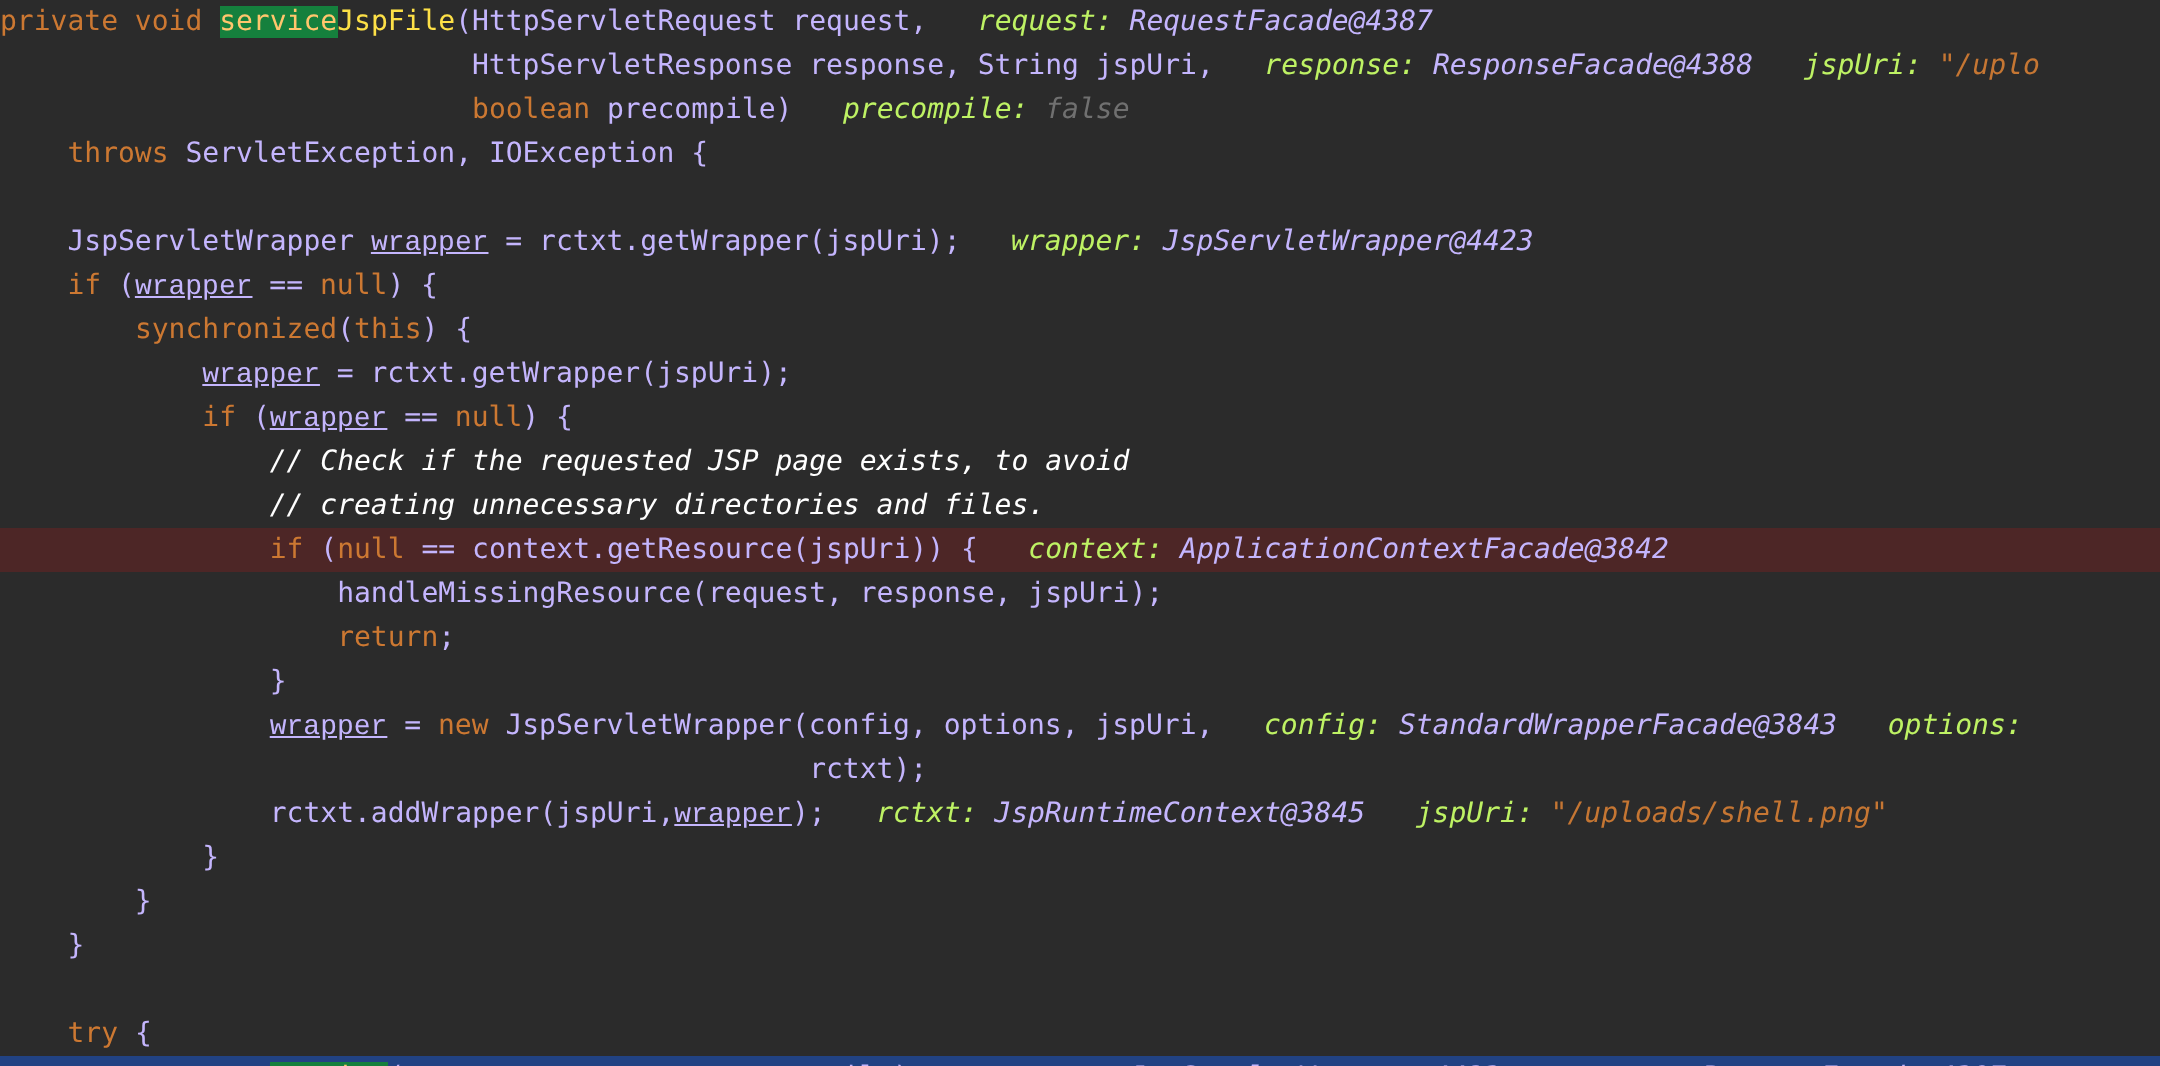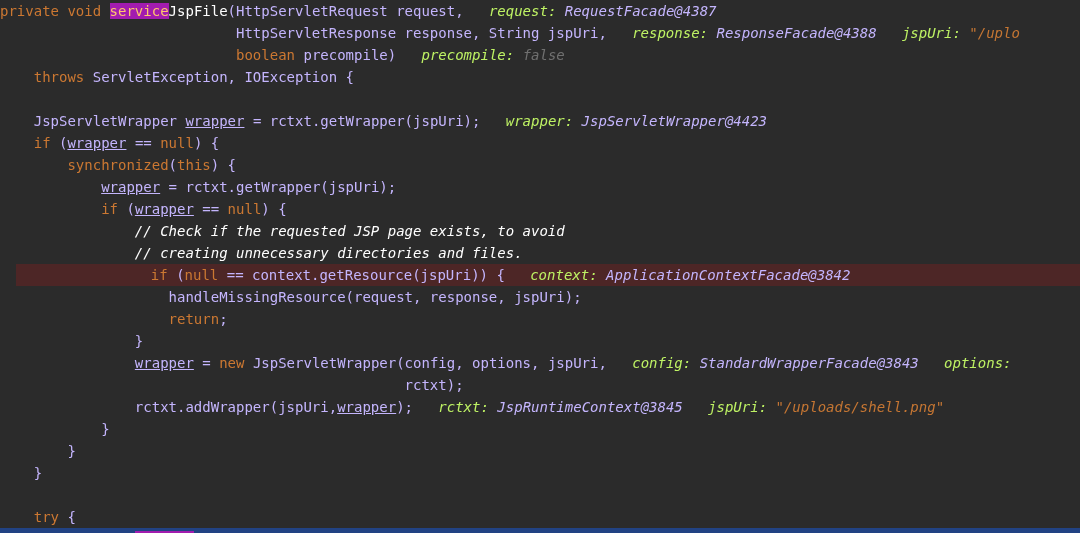--- a/index.html
+++ b/index.html
@@ -23,36 +23,35 @@
     white-space: pre;
   }
   .line {
     display: block;
     padding: 0;
     margin: 0;
     height: 22px;
   }
   .line-bg-red {
     background: #4d2626;
-    margin-left: 16px;
   }
   .line-bg-blue {
     background: #214283;
   }
   .kw    { color: #cc7832; }     
   .fg    { color: #c4b5fd; }
   .comment   { color: #ffffff; font-style: italic; }
   .hint      { color: #707070; font-style: italic; }
   .hintlabel { color: #bef264; font-style: italic; }
   .hintval   { color: #c4b5fd; font-style: italic; }
   .hintstr   { color: #c57633; font-style: italic; }
   .hintstr2  { color: #c57633; font-style: italic; }
-  .method    { color: #ffffff; }   
+  .method    { color: #fde047; }   
   .method-hl {
     color: #ffc66d;
-    background: #a21caf;
+    background: #15803d;
   }
-  .underline { text-decoration: underline; }
+  .underline { text-decoration: underline; font-family: Liberation Mono, monospace; }
 </style>
 </head>
 <body>
 
 <div class="editor" id="editor"><div class="line"><span class="kw">private void </span><span class="method-hl">service</span><span class="method">JspFile</span><span class="fg">(HttpServletRequest request,   </span><span class="hintlabel">request: </span><span class="hintval">RequestFacade@4387</span></div><div class="line"><span class="fg">                            HttpServletResponse response, String jspUri,   </span><span class="hintlabel">response: </span><span class="hintval">ResponseFacade@4388</span><span class="hintlabel">   jspUri: </span><span class="hintstr">"/uplo</span></div><div class="line"><span class="fg">                            </span><span class="kw">boolean</span><span class="fg"> precompile)   </span><span class="hintlabel">precompile: </span><span class="hint">false</span></div><div class="line"><span class="fg">    </span><span class="kw">throws</span><span class="fg"> ServletException, IOException {</span></div><div class="line"><span class="fg"> </span></div><div class="line"><span class="fg">    JspServletWrapper </span><span class="fg underline">wrapper</span><span class="fg"> = rctxt.getWrapper(jspUri);   </span><span class="hintlabel">wrapper: </span><span class="hintval">JspServletWrapper@4423</span></div><div class="line"><span class="fg">    </span><span class="kw">if</span><span class="fg"> (</span><span class="fg underline">wrapper</span><span class="fg"> == </span><span class="kw">null</span><span class="fg">) {</span></div><div class="line"><span class="fg">        </span><span class="kw">synchronized</span><span class="fg">(</span><span class="kw">this</span><span class="fg">) {</span></div><div class="line"><span class="fg">            </span><span class="fg underline">wrapper</span><span class="fg"> = rctxt.getWrapper(jspUri);</span></div><div class="line"><span class="fg">            </span><span class="kw">if</span><span class="fg"> (</span><span class="fg underline">wrapper</span><span class="fg"> == </span><span class="kw">null</span><span class="fg">) {</span></div><div class="line"><span class="fg">                </span><span class="comment">// Check if the requested JSP page exists, to avoid</span></div><div class="line"><span class="fg">                </span><span class="comment">// creating unnecessary directories and files.</span></div><div class="line line-bg-red"><span class="fg">                </span><span class="kw">if</span><span class="fg"> (</span><span class="kw">null</span><span class="fg"> == context.getResource(jspUri)) {   </span><span class="hintlabel">context: </span><span class="hintval">ApplicationContextFacade@3842</span></div><div class="line"><span class="fg">                    handleMissingResource(request, response, jspUri);</span></div><div class="line"><span class="fg">                    </span><span class="kw">return</span><span class="fg">;</span></div><div class="line"><span class="fg">                }</span></div><div class="line"><span class="fg">                </span><span class="fg underline">wrapper</span><span class="fg"> = </span><span class="kw">new</span><span class="fg"> JspServletWrapper(config, options, jspUri,   </span><span class="hintlabel">config: </span><span class="hintval">StandardWrapperFacade@3843</span><span class="hintlabel">   options:</span></div><div class="line"><span class="fg">                                                rctxt);</span></div><div class="line"><span class="fg">                rctxt.addWrapper(jspUri,</span><span class="fg underline">wrapper</span><span class="fg">);   </span><span class="hintlabel">rctxt: </span><span class="hintval">JspRuntimeContext@3845</span><span class="hintlabel">   jspUri: </span><span class="hintstr2">"/uploads/shell.png"</span></div><div class="line"><span class="fg">            }</span></div><div class="line"><span class="fg">        }</span></div><div class="line"><span class="fg">    }</span></div><div class="line"><span class="fg"> </span></div><div class="line"><span class="fg">    </span><span class="kw">try</span><span class="fg"> {</span></div><div class="line line-bg-blue"><span class="fg">        </span><span class="fg underline">wrapper</span><span class="fg">.</span><span class="method-hl">service</span><span class="fg">(request, response, precompile);   </span><span class="hintlabel">wrapper: </span><span class="hintval">JspServletWrapper@4423</span><span class="hintlabel">   request: </span><span class="hintval">RequestFacade@4387</span></div></div>
 
 </body></html>

